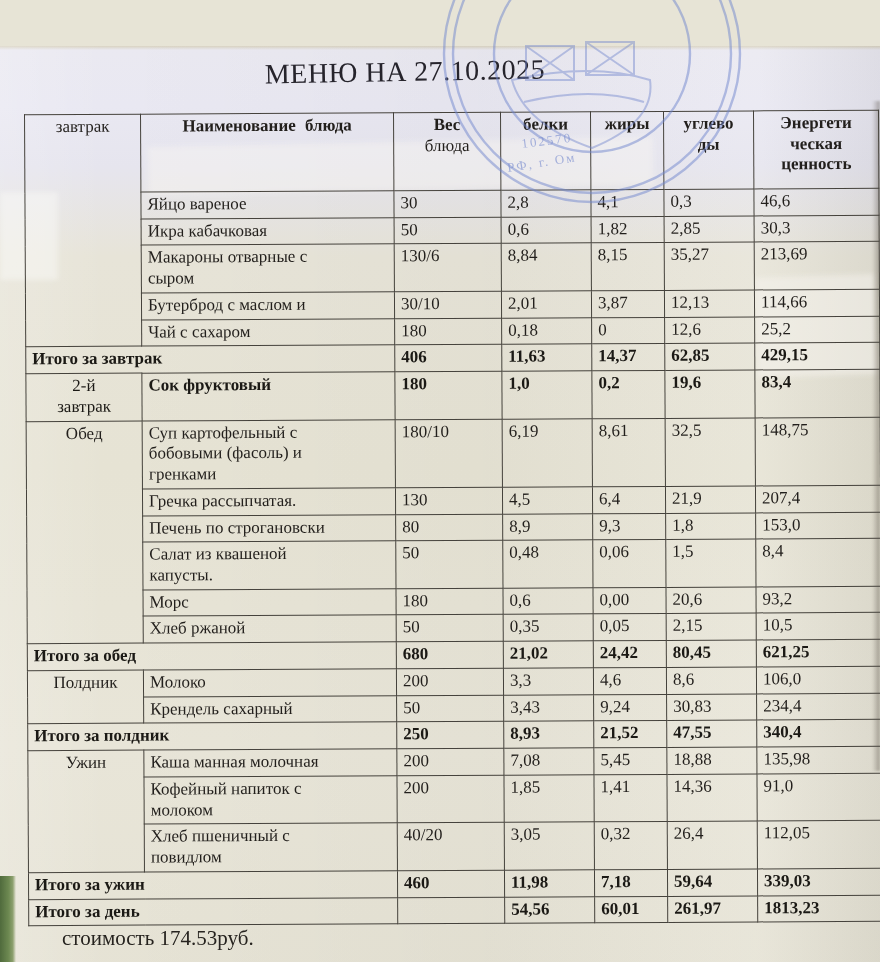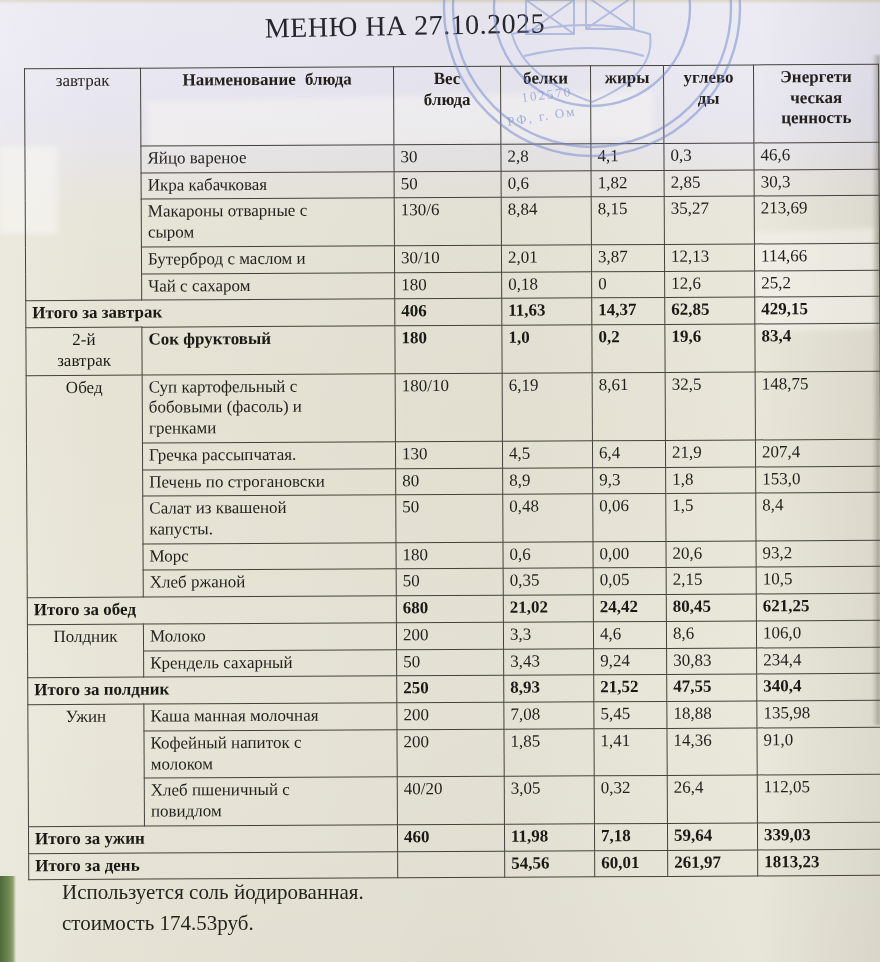--- a/index.html
+++ b/index.html
@@ -6,20 +6,21 @@
   body{
     width:880px;height:962px;overflow:hidden;position:relative;
     font-family:"Liberation Serif","DejaVu Serif",serif;
     background:#e7e4d6;
   }
   .paper{
     position:absolute;inset:0;
     background:linear-gradient(180deg,
       #d9d3c2 0px,#eae9f1 4px,#e9e8f2 60px,#e6e5ee 120px,
       #e7e4d8 210px,#e6e3d4 420px,#e8e5d8 700px,#e5e2d4 962px);
+    margin-top:46px;
   }
   
   .sheen{position:absolute;inset:0;pointer-events:none;
     background:linear-gradient(90deg,rgba(255,255,255,.18) 0%,rgba(255,255,255,0) 12%,
       rgba(0,0,0,.02) 55%,rgba(255,255,255,.10) 86%,rgba(0,0,0,.05) 100%);}
   .green-edge{
     position:absolute;left:0;bottom:0;width:16px;height:86px;
     background:linear-gradient(90deg,#4f6a3c 0,#6e8a52 55%,#8da06f 80%,rgba(141,160,111,0) 100%);
     filter:blur(.6px);
   }
@@ -48,21 +49,21 @@
     border:1.6px solid #45423c;
     vertical-align:top;
     padding:2px 6px 3px 6px;
     font-size:17px;line-height:1.22;
     color:#221f1c;
     white-space:pre-line;
     overflow:hidden;
   }
   table.menu tr:first-child td{height:72px;}
   td.th,td.thw{font-weight:700;text-align:center;font-size:17.5px;padding-top:7px;word-spacing:5px;}
-  td.thw{font-weight:700;}
+  td.thw{font-weight:400;}
   td.thw::first-line{font-weight:700;}
   td.cat,td.cat0{text-align:center;font-weight:400 !important;}
   td.cat0{padding-top:40px;}
   td.dish{text-align:left;padding-left:9px;}
   td.num{text-align:left;padding-left:11px;}
   td.lab{font-weight:700;padding-left:22px;text-align:left;}
   tr.b td{font-weight:700;color:#1b1915;}
 
   .notes{position:absolute;left:62px;top:880px;width:790px;z-index:2;}
   .notes p{margin:0 0 6px 0;font-size:21px;color:#26231f;}
@@ -313,19 +314,18 @@
           <td class="num"></td>
           <td class="num">54,56</td>
           <td class="num">60,01</td>
           <td class="num">261,97</td>
           <td class="num">1813,23</td>
         </tr>
       </tbody>
   </table>
 
   <div class="notes">
-    <p>Используется соль йодированная.</p>
     <p>стоимость 174.53руб.</p>
   </div>
 
   <div class="green-edge"></div>
   <div class="right-shadow"></div>
 </div>
 
 </body></html>

